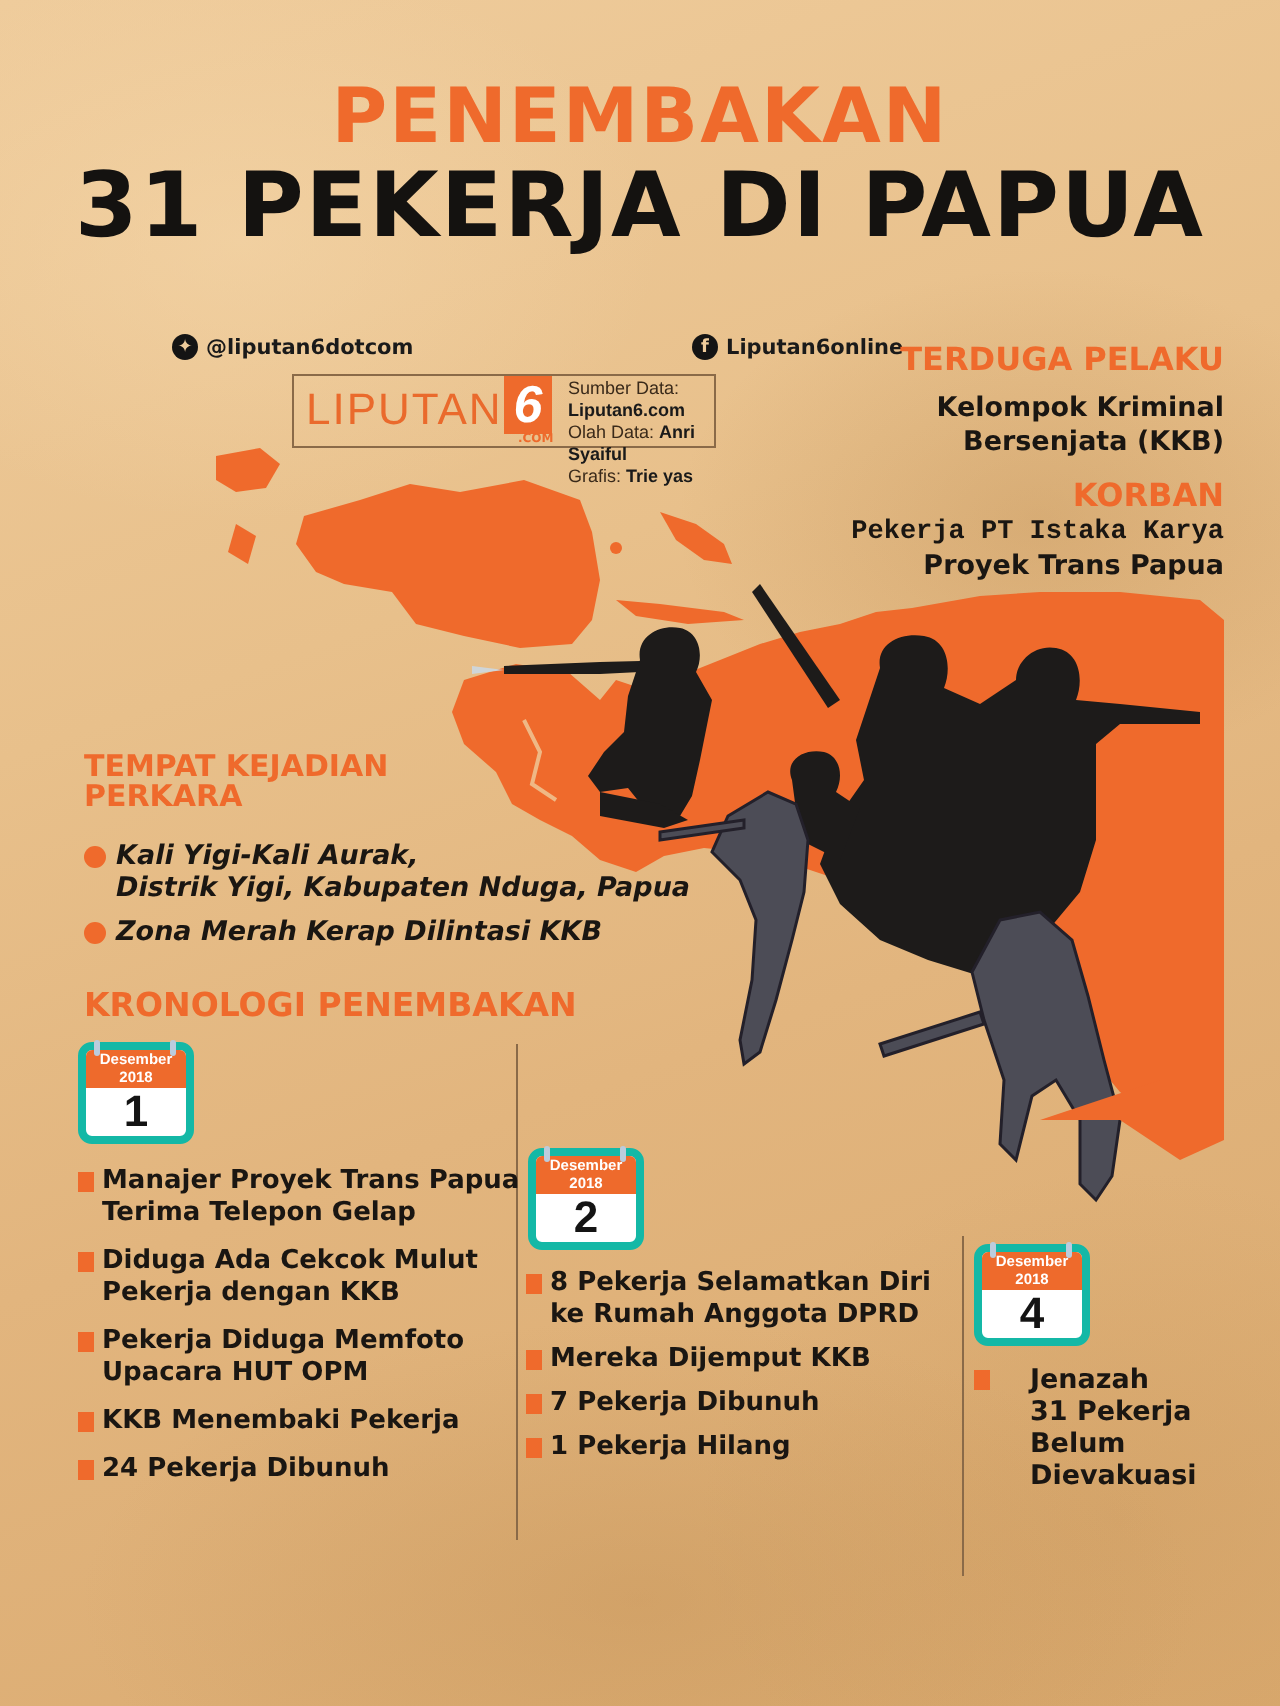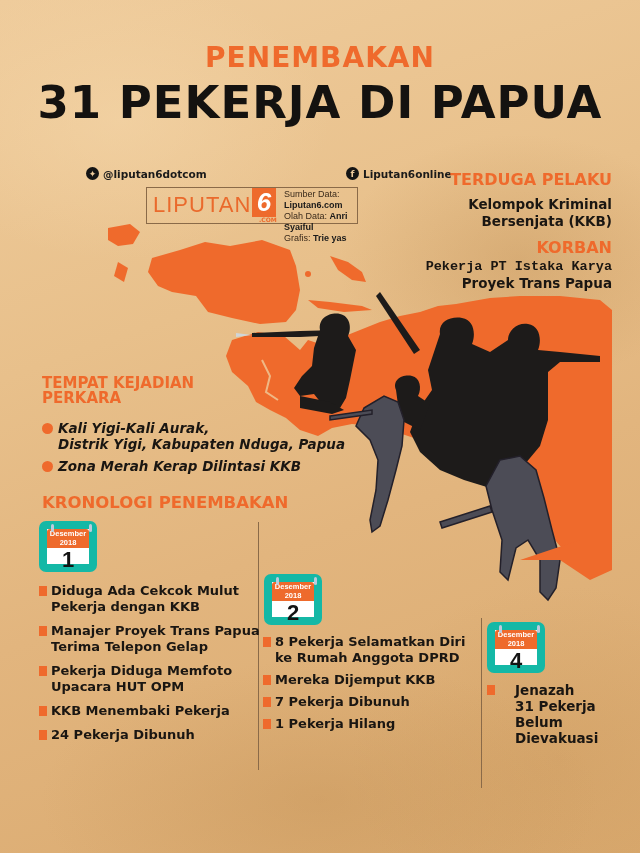--- a/index.html
+++ b/index.html
@@ -13,21 +13,21 @@
         radial-gradient(ellipse 400px 200px at 320px 800px, rgba(190,140,80,0.35), rgba(0,0,0,0) 70%),
         radial-gradient(ellipse 300px 250px at 560px 760px, rgba(200,150,90,0.35), rgba(0,0,0,0) 70%),
         linear-gradient(160deg, #efcc9c 0%, #e8c08b 35%, #e2b57e 60%, #d9a96e 100%);
     }
     .abs { position: absolute; }
 
     
     .title-1 {
       left: 0; width: 640px; top: 34px; text-align: center;
       font-family: "DejaVu Sans", sans-serif; font-weight: bold;
-      font-size: 28px; letter-spacing: 1px; color: #ef6a2c; line-height: 48px;
+      font-size: 38px; letter-spacing: 1px; color: #ef6a2c; line-height: 48px;
     }
     .title-2 {
       left: 0; width: 640px; top: 78px; text-align: center;
       font-family: "DejaVu Sans", sans-serif; font-weight: bold;
       font-size: 45px; letter-spacing: 1px; color: #141210; line-height: 50px;
     }
 
     
     .social { display: flex; align-items: center; gap: 4px; font-size: 10.5px; font-weight: bold; color: #1a1a1a; }
     .soc-icon { width: 13px; height: 13px; border-radius: 50%; background: #141414; color: #efcc9c;
@@ -61,21 +61,21 @@
 
     
     .place-head { left: 42px; top: 376px; font-size: 15px; line-height: 15px; }
     .bullet-row { display: flex; align-items: flex-start; gap: 5px; font-style: italic; }
     .dot { width: 11px; height: 11px; border-radius: 50%; background: #ef6a2c; margin-top: 3px; flex: none; }
     .place-text { font-size: 13.5px; font-weight: bold; color: #1a1612; line-height: 16px; }
 
     .krono-head { left: 42px; top: 493px; font-size: 16.5px; }
 
     
-    .cal { width: 58px; height: 51px; border: 8px solid #14b8a6; border-radius: 7px; background: #fff; overflow: visible; }
+    .cal { width: 58px; height: 51px; border: 4px solid #14b8a6; border-radius: 7px; background: #fff; overflow: visible; }
     .cal-top { height: 19px; background: #ee6a2c; color: #fff; font-family: "Liberation Sans", sans-serif; font-weight: bold;
       font-size: 7.5px; line-height: 8.5px; text-align: center; padding-top: 1px; border-radius: 3px 3px 0 0; }
     .cal-day { text-align: center; font-family: "Liberation Sans", sans-serif; font-weight: bold; font-size: 22px; line-height: 24px; color: #141414; }
     .cal-ring { position: absolute; top: -5px; width: 3px; height: 8px; background: #bcd; border-radius: 2px; }
 
     .event-list { display: flex; flex-direction: column; }
     .ev { display: flex; align-items: flex-start; gap: 4px; font-size: 13px; font-weight: bold; color: #1a1612; line-height: 16px; }
     .sq { width: 8px; height: 10px; background: #ef6a2c; margin-top: 3px; flex: none; }
 
     .vline { width: 1px; background: #8a6a48; }
@@ -191,29 +191,29 @@
   <div class="cal-top">
       <div>Desember</div>
       <div>2018</div>
     </div>
   <div class="cal-day">1</div>
 </div>
 <div class="abs event-list" style="left:39px; top:583px; gap:8px;">
   <div class="ev">
       <span class="sq"></span>
       <div>
+        <div>Manajer Proyek Trans Papua</div>
+        <div>Terima Telepon Gelap</div>
+      </div>
+    </div>
+  <div class="ev">
+      <span class="sq"></span>
+      <div>
         <div>Diduga Ada Cekcok Mulut</div>
         <div>Pekerja dengan KKB</div>
-      </div>
-    </div>
-  <div class="ev">
-      <span class="sq"></span>
-      <div>
-        <div>Manajer Proyek Trans Papua</div>
-        <div>Terima Telepon Gelap</div>
       </div>
     </div>
   <div class="ev">
       <span class="sq"></span>
       <div>
         <div>Pekerja Diduga Memfoto</div>
         <div>Upacara HUT OPM</div>
       </div>
     </div>
   <div class="ev">

